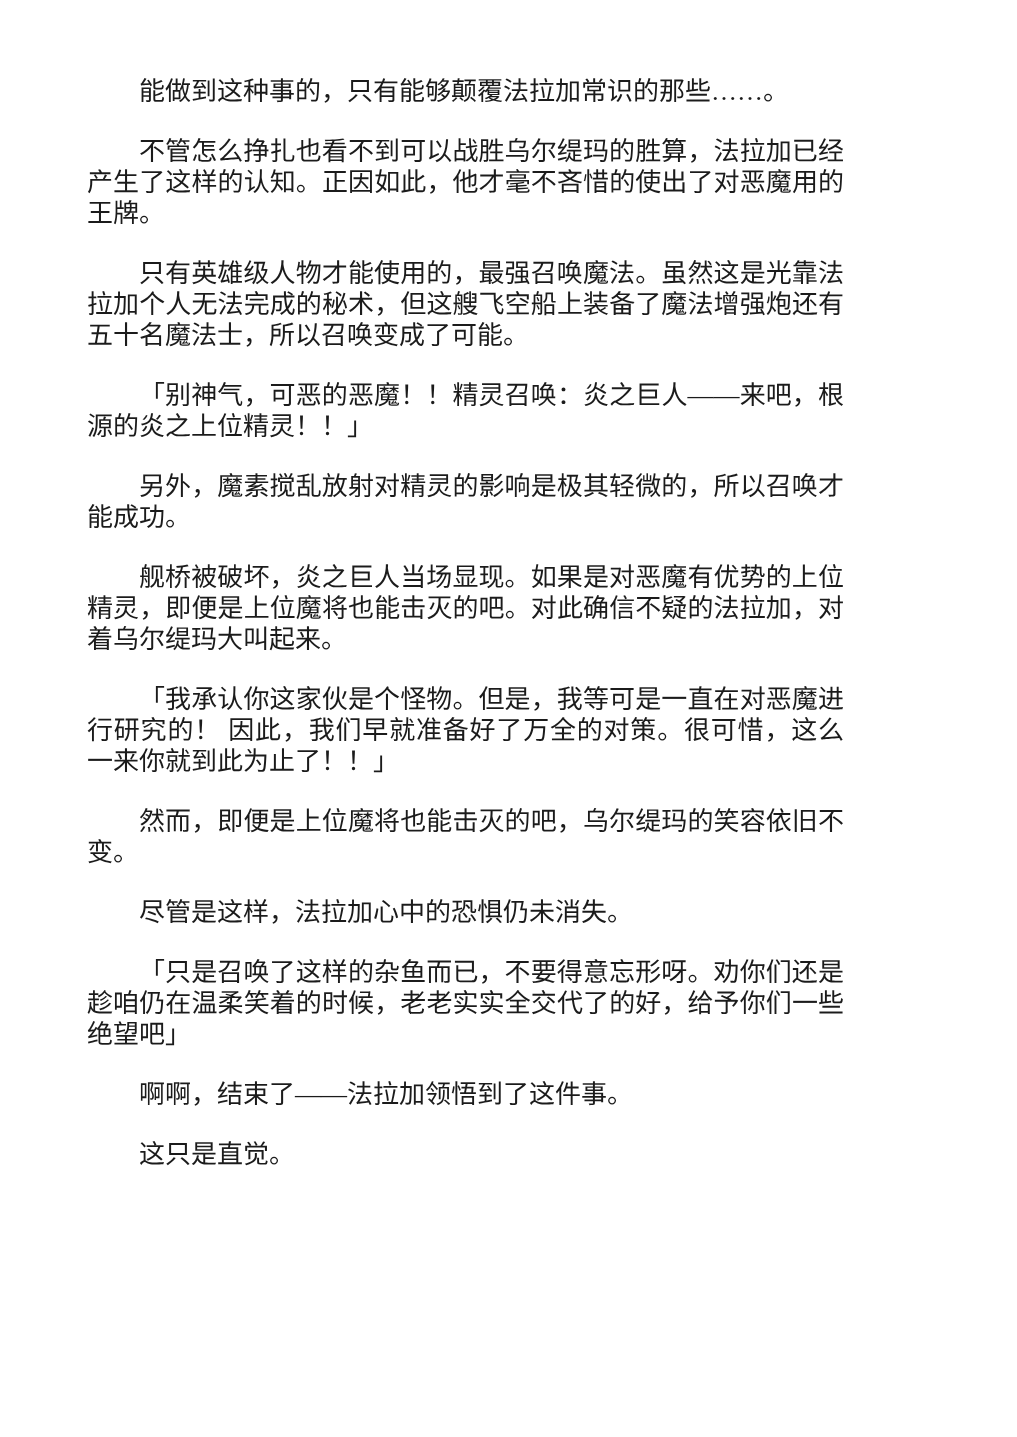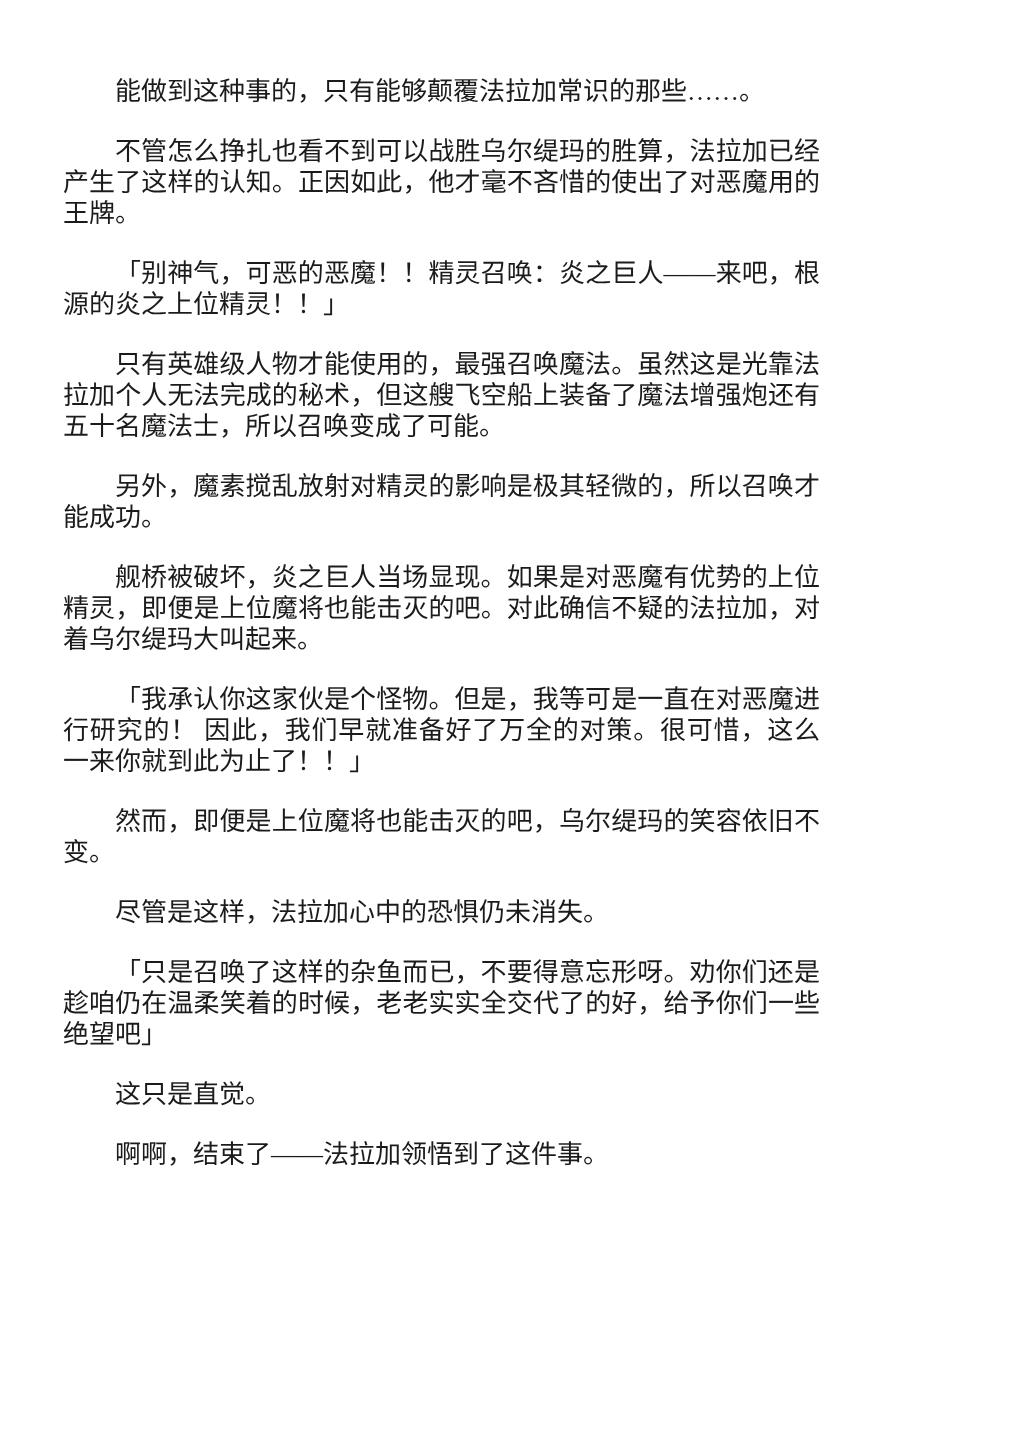--- a/index.html
+++ b/index.html
@@ -8,42 +8,43 @@
     background: #ffffff;
   }
   .page {
     position: relative;
     width: 904px;
     height: 1437px;
     box-sizing: border-box;
     background: #ffffff;
     padding: 76px 84px 40px 63px;
     overflow: hidden;
+    margin-left: 24px;
   }
   .para {
     margin: 0 0 29px 0;
     font-family: "Liberation Serif", "DejaVu Serif", serif;
     font-size: 26px;
     line-height: 31px;
     color: #1b1b1b;
     text-align: justify;
     text-indent: 2em;
     word-break: normal;
     overflow-wrap: break-word;
   }
 </style>
 </head>
 <body>
 
 <div class="page">
   <p class="para">能做到这种事的，只有能够颠覆法拉加常识的那些……。</p>
   <p class="para">不管怎么挣扎也看不到可以战胜乌尔缇玛的胜算，法拉加已经产生了这样的认知。正因如此，他才毫不吝惜的使出了对恶魔用的王牌。</p>
+  <p class="para">只有英雄级人物才能使用的，最强召唤魔法。虽然这是光靠法拉加个人无法完成的秘术，但这艘飞空船上装备了魔法增强炮还有五十名魔法士，所以召唤变成了可能。</p>
   <p class="para">「别神气，可恶的恶魔！！精灵召唤：炎之巨人——来吧，根源的炎之上位精灵！！」</p>
-  <p class="para">只有英雄级人物才能使用的，最强召唤魔法。虽然这是光靠法拉加个人无法完成的秘术，但这艘飞空船上装备了魔法增强炮还有五十名魔法士，所以召唤变成了可能。</p>
   <p class="para">另外，魔素搅乱放射对精灵的影响是极其轻微的，所以召唤才能成功。</p>
   <p class="para">舰桥被破坏，炎之巨人当场显现。如果是对恶魔有优势的上位精灵，即便是上位魔将也能击灭的吧。对此确信不疑的法拉加，对着乌尔缇玛大叫起来。</p>
   <p class="para">「我承认你这家伙是个怪物。但是，我等可是一直在对恶魔进行研究的！ 因此，我们早就准备好了万全的对策。很可惜，这么一来你就到此为止了！！」</p>
   <p class="para">然而，即便是上位魔将也能击灭的吧，乌尔缇玛的笑容依旧不变。</p>
   <p class="para">尽管是这样，法拉加心中的恐惧仍未消失。</p>
   <p class="para">「只是召唤了这样的杂鱼而已，不要得意忘形呀。劝你们还是趁咱仍在温柔笑着的时候，老老实实全交代了的好，给予你们一些绝望吧」</p>
+  <p class="para">啊啊，结束了——法拉加领悟到了这件事。</p>
   <p class="para">这只是直觉。</p>
-  <p class="para">啊啊，结束了——法拉加领悟到了这件事。</p>
 </div>
 
 </body></html>

